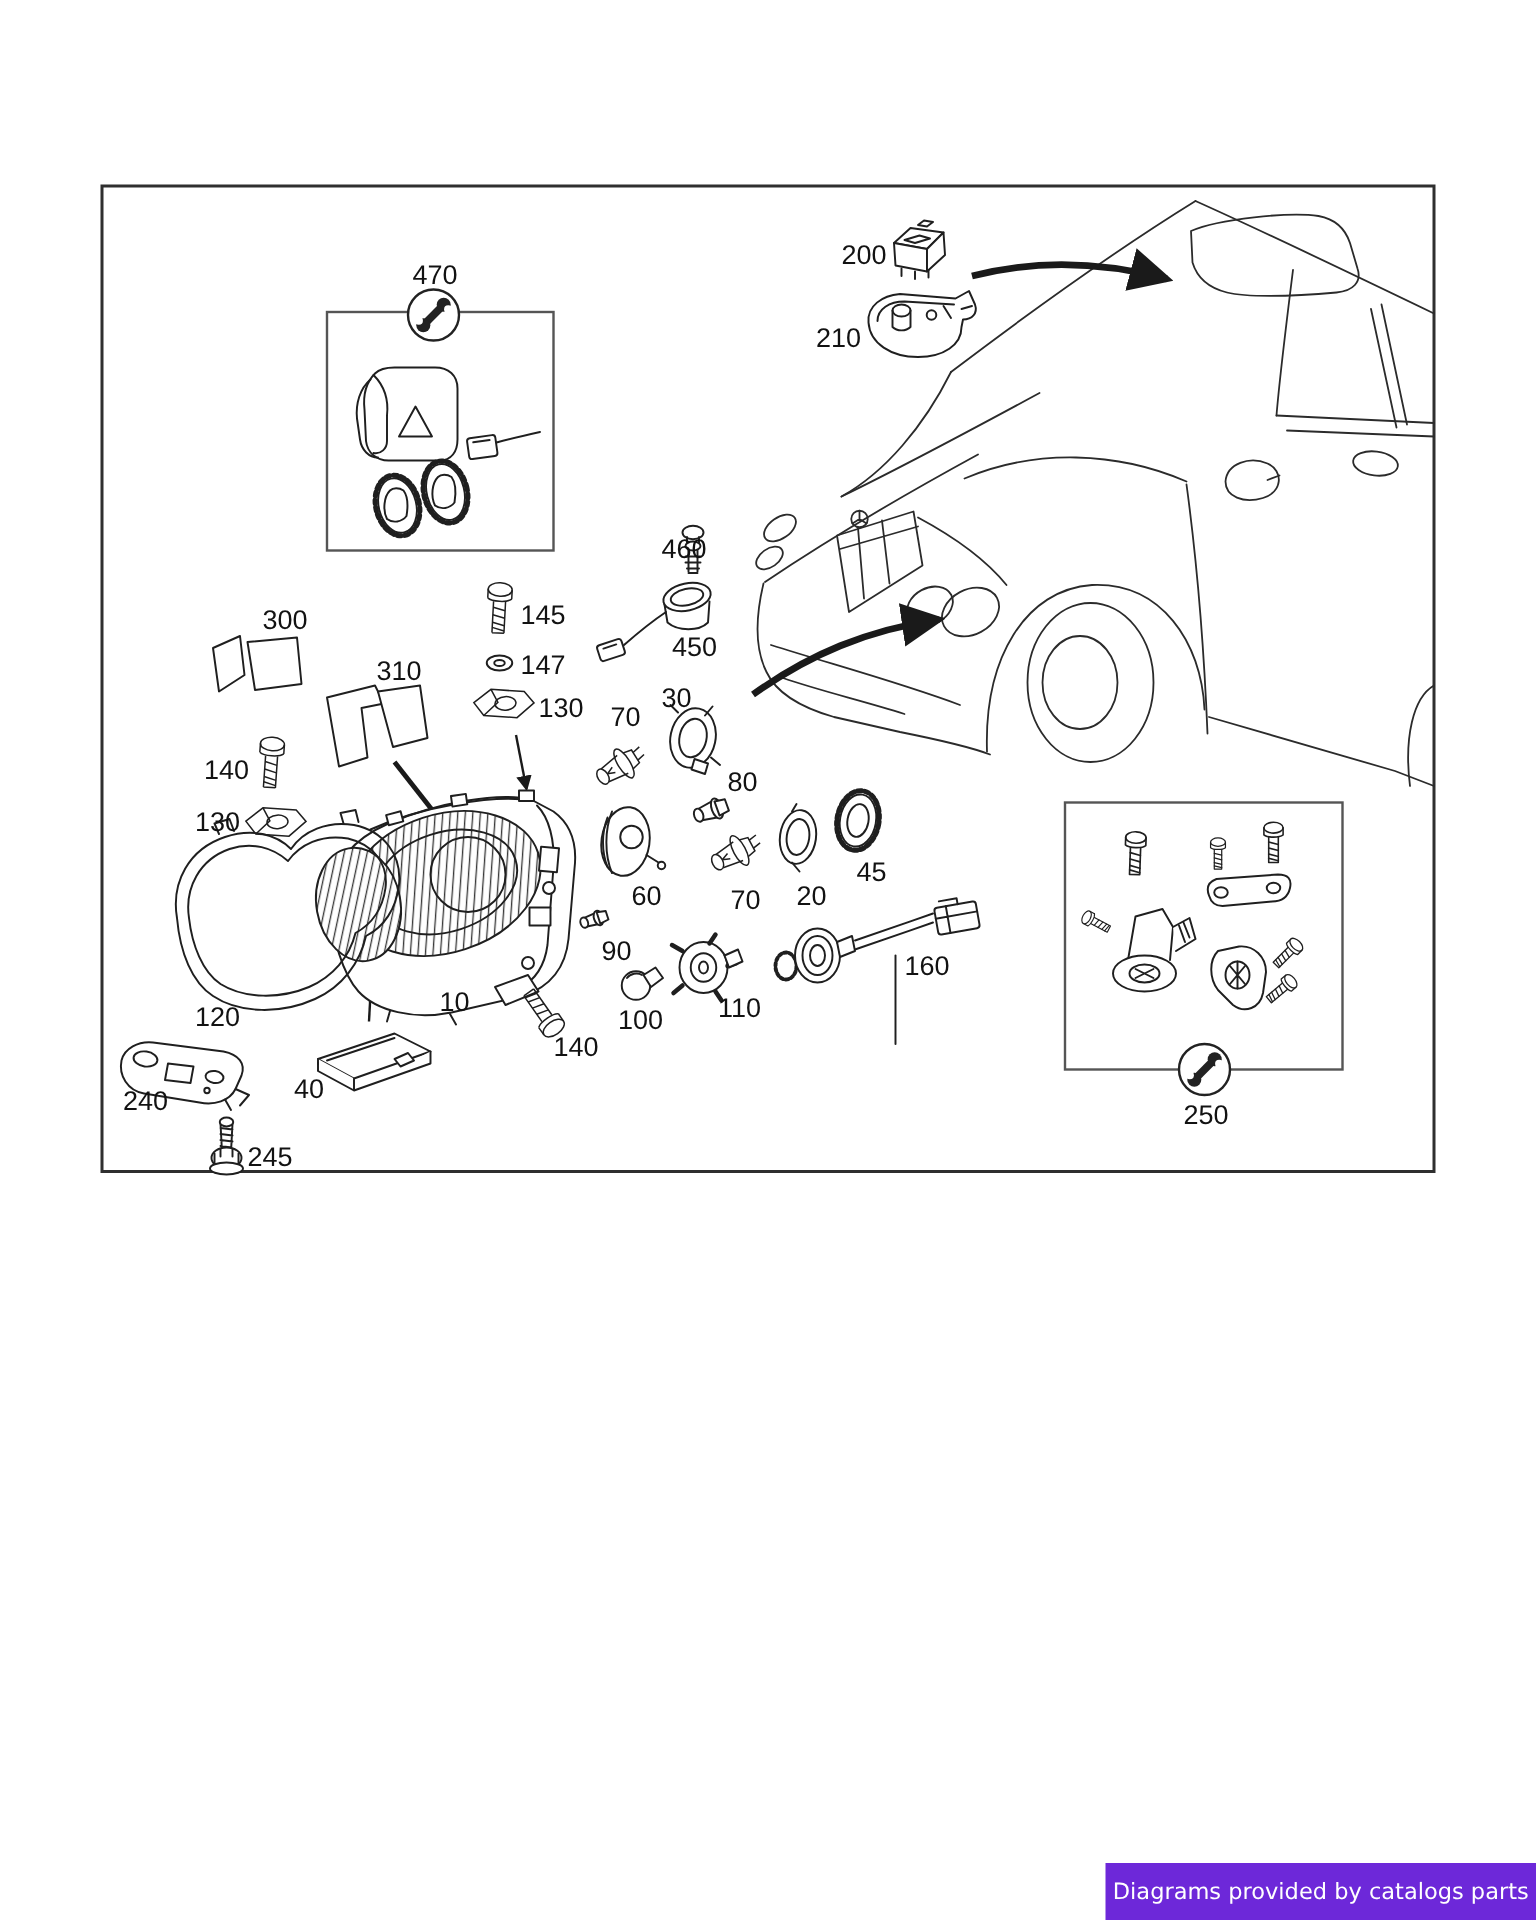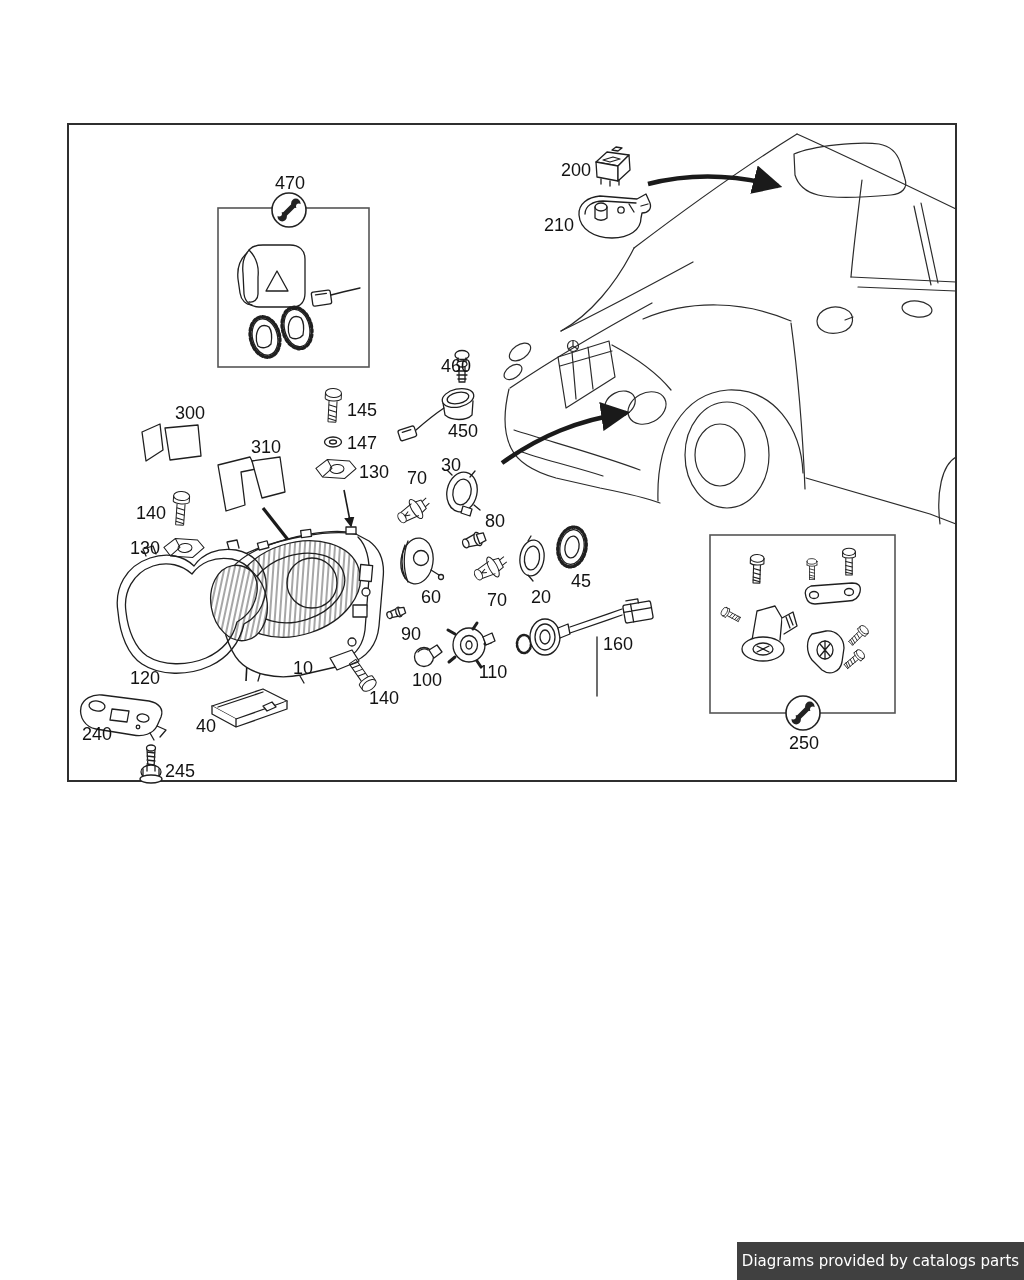--- a/index.html
+++ b/index.html
@@ -16,21 +16,21 @@
     font-family:"Liberation Sans", sans-serif;
     font-size:18px;
     fill:#121212;
   }
   .ink{stroke:#1f1f1f;fill:none;stroke-width:1.3;stroke-linecap:round;stroke-linejoin:round;}
   .carline{stroke:#2b2b2b;fill:none;stroke-width:1.2;stroke-linecap:round;stroke-linejoin:round;}
   .footer-bar{
     position:absolute;
     left:737px;top:1242px;
     width:287px;height:38px;
-    background:#404040;
+    background:#6d28d9;
     color:#ffffff;
     display:flex;align-items:center;justify-content:center;
     font-family:"DejaVu Sans","Liberation Sans",sans-serif;
     font-size:15px;
   }
 </style>
 </head>
 <body>
 
 <div class="page">

